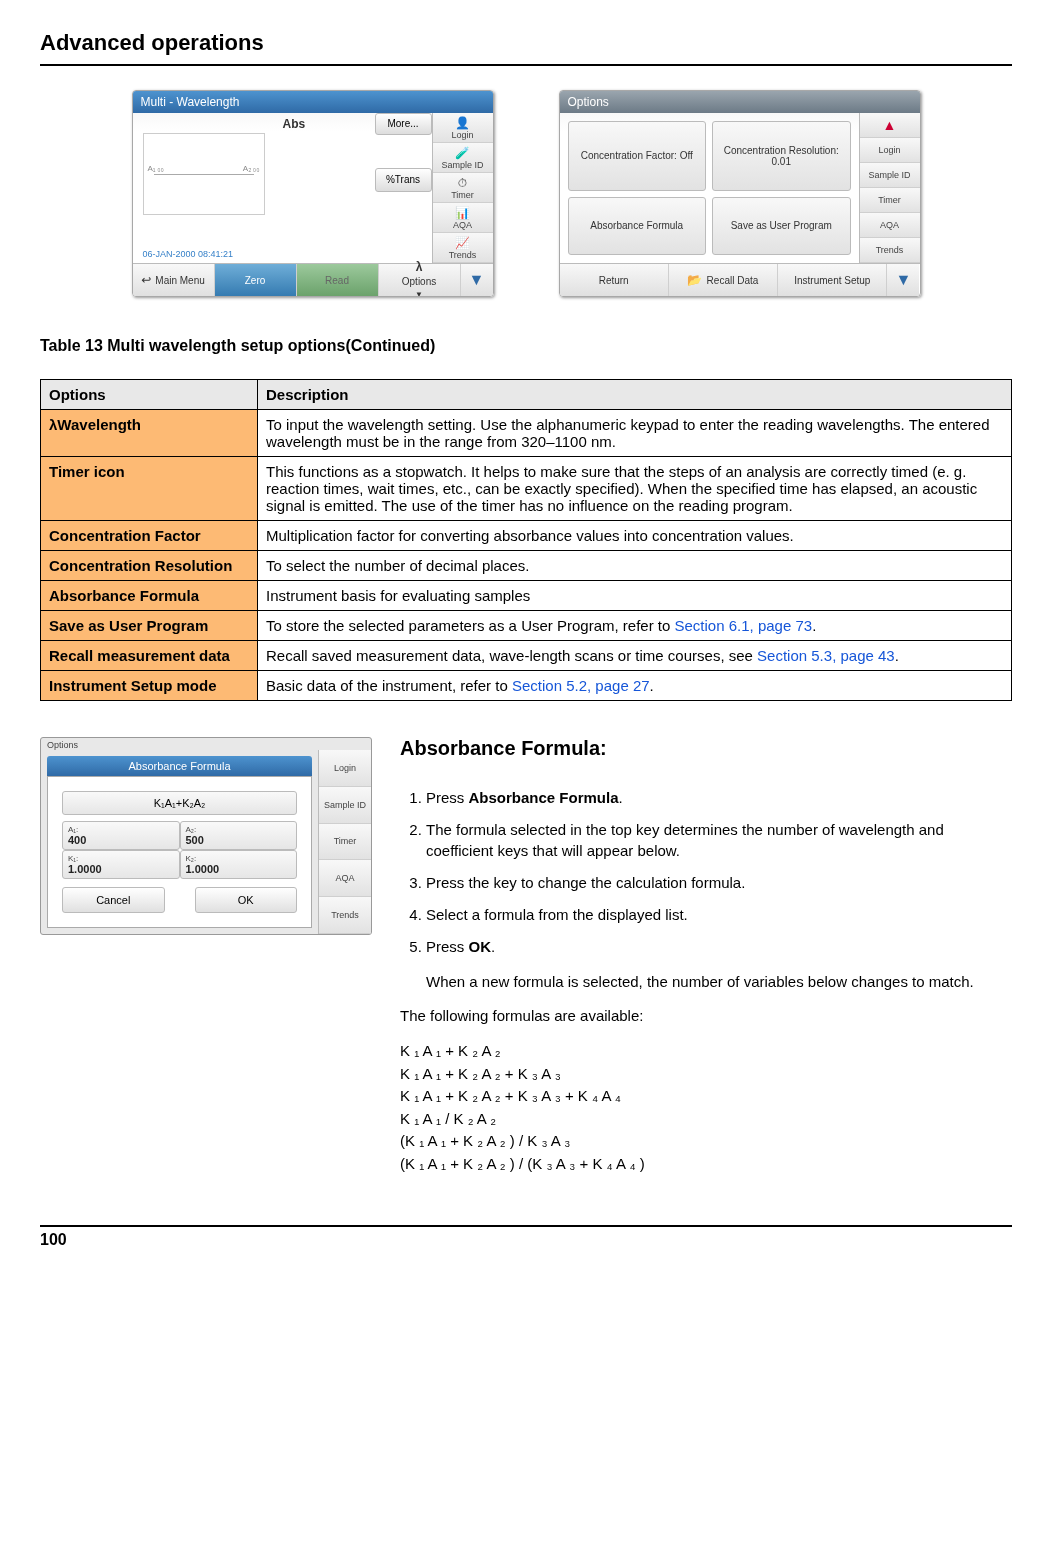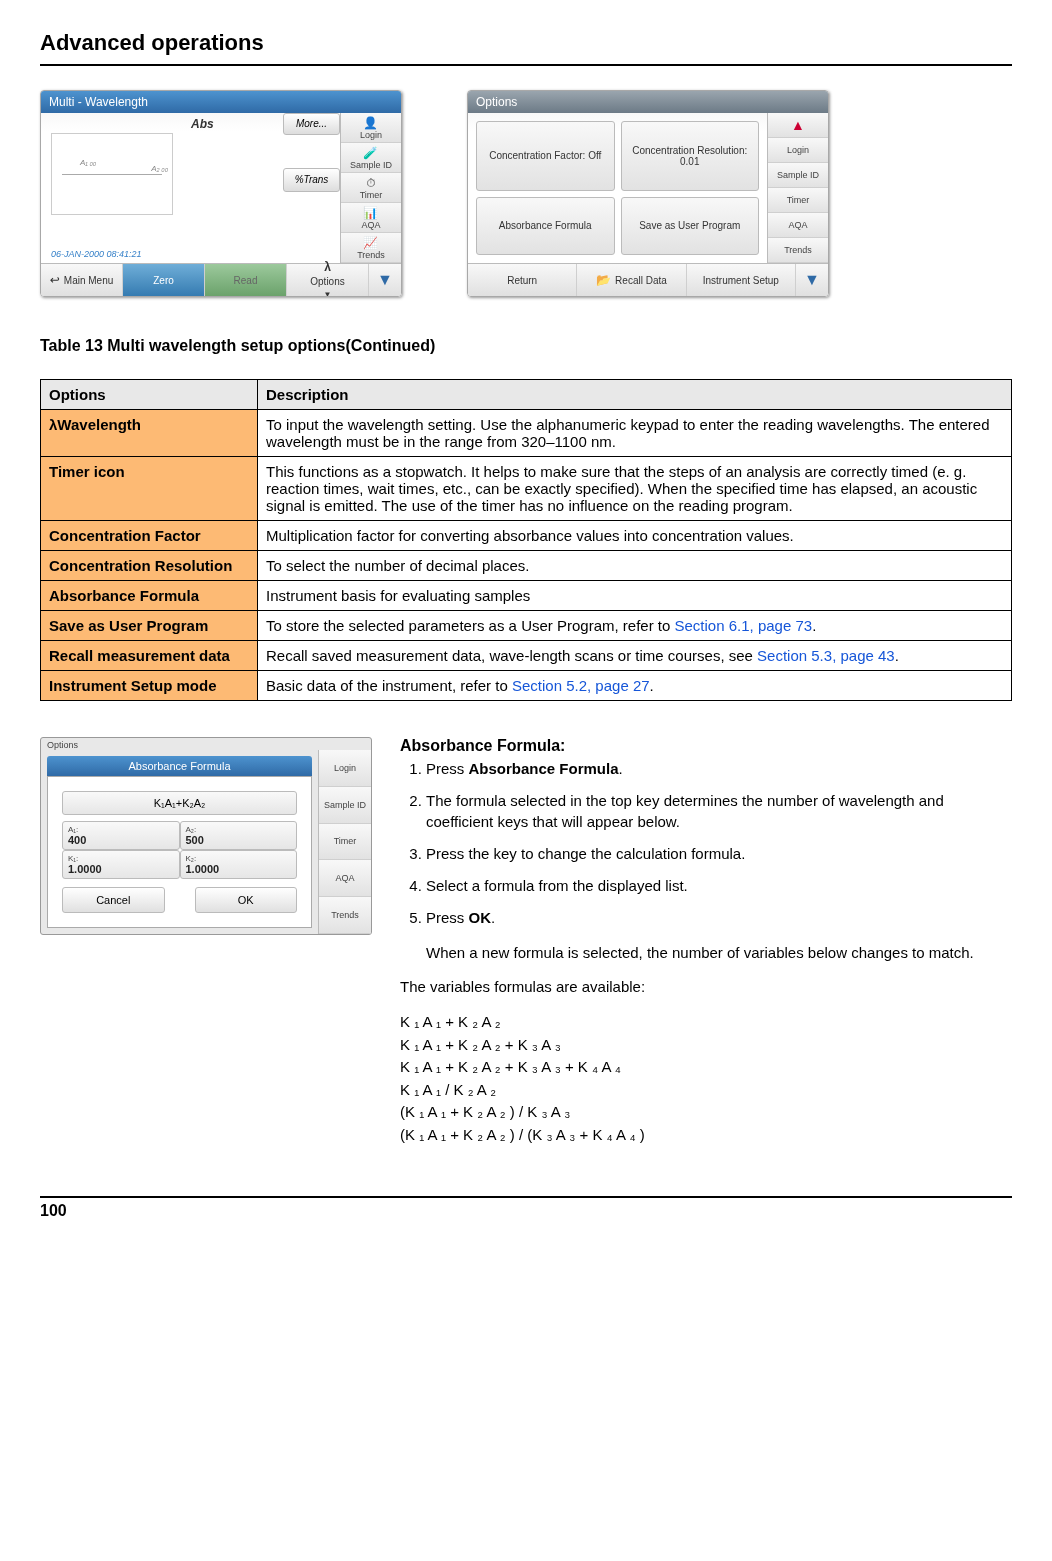--- a/index.html
+++ b/index.html
@@ -17,21 +17,21 @@
     margin: 0 0 4px 0;
     padding-bottom: 4px;
   }
   hr.title-rule {
     border: none;
     border-top: 2px solid #000;
     margin: 0 0 24px 0;
   }
   .screens {
     display: flex;
-    justify-content: flex-start;
+    justify-content: center;
     gap: 65px;
     margin-bottom: 40px;
   }
   .screen {
     width: 360px;
     border: 1px solid #a8a8a8;
     background: linear-gradient(#f0f0f0,#ffffff 20%);
     box-shadow: 1px 1px 3px #999;
     border-radius: 4px;
     overflow: hidden;
@@ -48,21 +48,20 @@
   .tb-gray { background: linear-gradient(#9aa5ae,#6c7a86); }
   .screen-body {
     display: flex;
     height: 150px;
   }
   .main-area {
     flex: 1;
     padding: 20px;
     position: relative;
     filter: blur(0.3px);
-    font-style: italic;
   }
   .side-col {
     width: 60px;
     background: #e7e7e7;
     border-left: 1px solid #bbb;
     display: flex;
     flex-direction: column;
     font-size: 9px;
   }
   .side-btn {
@@ -221,21 +220,21 @@
   .dlg-cell b { font-size:11px; display:block; color:#222;}
   .dlg-buttons { display:flex; gap:30px; justify-content:center;}
   .dlg-btn {
     flex:1;
     border:1px solid #bbb; border-radius:3px;
     background:linear-gradient(#fff,#e0e0e0);
     height:24px; line-height:24px; text-align:center;
     font-size:11px;
   }
   .right-text { flex:1;}
-  .right-text h3 { margin:0 0 4px 0; font-size:16px;}
+  .right-text h3 { margin:0 0 28px 0; font-size:20px;}
   ol.steps { margin:0 0 14px 0; padding-left:26px;}
   ol.steps li { margin-bottom:12px; font-size:15px; line-height:1.35;}
   .post-ok { margin:0 0 14px 26px; line-height:1.35;}
   .avail-label { margin:0 0 14px 0; line-height:1.35;}
   .formulas { line-height:1.5; font-size:15px;}
   .footer-rule { border:none; border-top:2px solid #000; margin:50px 0 4px 0;}
   .page-num { font-weight:bold; font-size:16px;}
   .ico { font-size:12px;}
 </style>
 </head>
@@ -247,21 +246,21 @@
 <div class="screens">
 
   <div class="screen">
     <div class="titlebar tb-blue">Multi - Wavelength</div>
     <div class="screen-body">
       <div class="main-area">
         <div class="mw-abs">Abs</div>
         <div class="mw-more">More...</div>
         <div class="mw-trans">%Trans</div>
         <div class="mw-plot">
-          <span class="tiny" style="left:4px; top:24px;margin-left:24px;">A₁ ₀₀</span>
+          <span class="tiny" style="left:4px; top:30px;">A₁ ₀₀</span>
           <span class="tiny" style="right:4px; top:30px;">A₂ ₀₀</span>
         </div>
         <div class="mw-date">06-JAN-2000  08:41:21</div>
       </div>
       <div class="side-col">
         <div class="side-btn">
             <span class="ico">👤</span>
             <span>Login</span>
           </div>
         <div class="side-btn">
@@ -431,21 +430,21 @@
   <div class="right-text">
     <h3>Absorbance Formula:</h3>
     <ol class="steps">
       <li><span>Press </span><b>Absorbance Formula</b><span>.</span></li>
       <li>The formula selected in the top key determines the number of wavelength and coefficient keys that will appear below.</li>
       <li>Press the key to change the calculation formula.</li>
       <li>Select a formula from the displayed list.</li>
       <li><span>Press </span><b>OK</b><span>.</span></li>
     </ol>
     <p class="post-ok">When a new formula is selected, the number of variables below changes to match.</p>
-    <p class="avail-label">The variables formulas are available:</p>
+    <p class="avail-label">The following formulas are available:</p>
     <div class="formulas">
       <div>K ₁ A ₁ + K ₂ A ₂</div>
       <div>K ₁ A ₁ + K ₂ A ₂ + K ₃ A ₃</div>
       <div>K ₁ A ₁ + K ₂ A ₂ + K ₃ A ₃ + K ₄ A ₄</div>
       <div>K ₁ A ₁ / K ₂ A ₂</div>
       <div>(K ₁ A ₁ + K ₂ A ₂ ) / K ₃ A ₃</div>
       <div>(K ₁ A ₁ + K ₂ A ₂ ) / (K ₃ A ₃ + K ₄ A ₄ )</div>
     </div>
   </div>
 </div>

